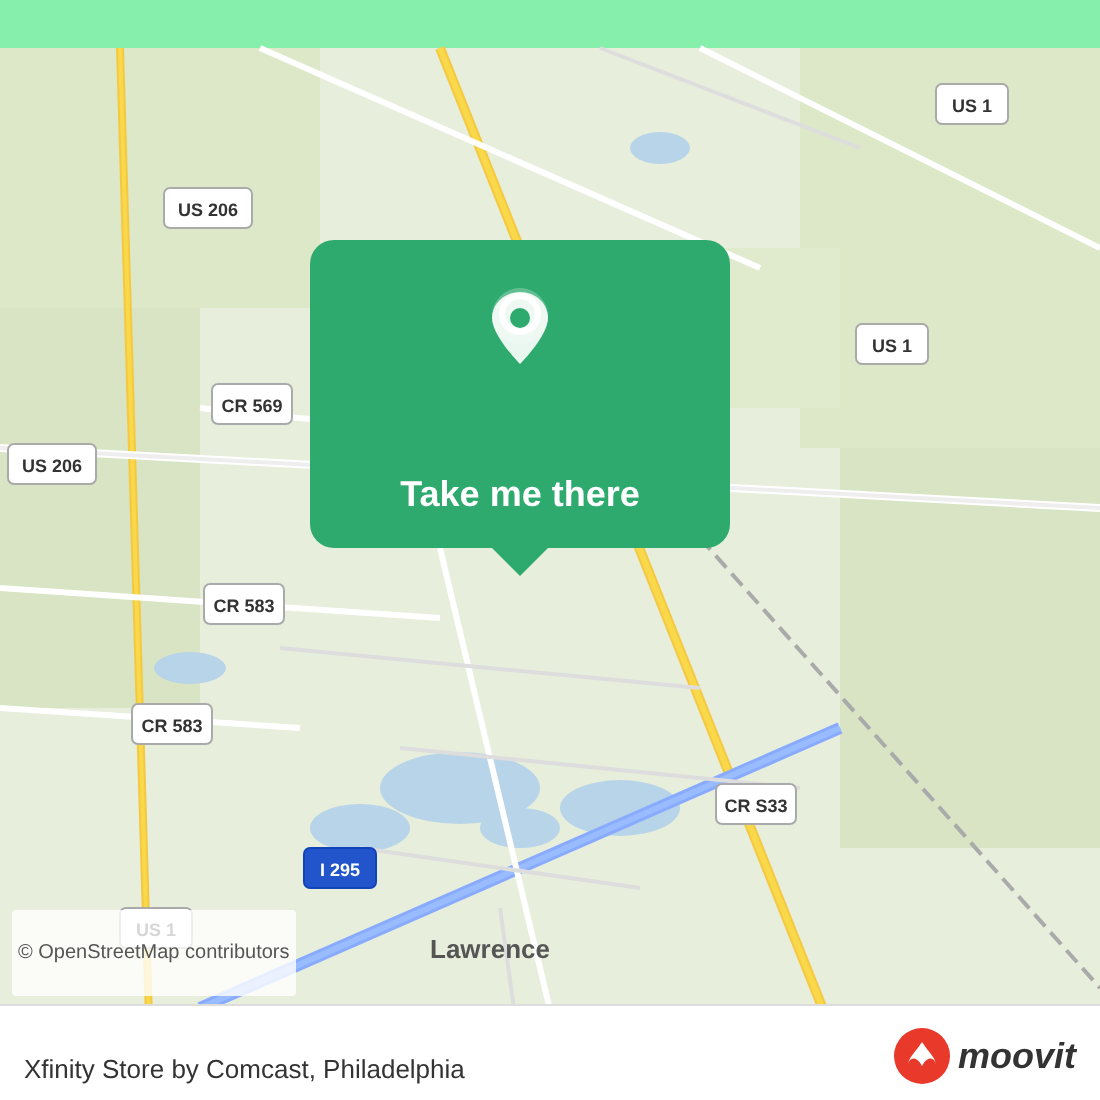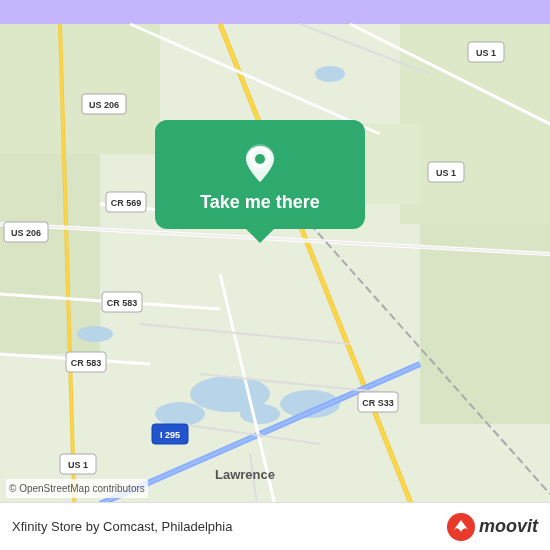--- a/index.html
+++ b/index.html
@@ -9,21 +9,21 @@
       height: 550px;
       overflow: hidden;
       font-family: Arial, sans-serif;
       position: relative;
     }
 
     #map-container {
       width: 550px;
       height: 550px;
       position: relative;
-      background-color: #c4b5fd;
+      background-color: #86efac;
       overflow: hidden;
     }
 
     
     #map-svg {
       width: 100%;
       height: 100%;
       position: absolute;
       top: 0;
       left: 0;
@@ -31,21 +31,21 @@
 
     
     #bottom-bar {
       position: absolute;
       bottom: 0;
       left: 0;
       right: 0;
       background: white;
       padding: 8px 12px;
       display: flex;
-      align-items: center;
+      align-items: flex-end;
       justify-content: space-between;
       border-top: 1px solid #ddd;
       height: 48px;
     }
 
     #bottom-bar-text {
       font-size: 13px;
       color: #333;
       font-weight: 500;
     }
@@ -77,38 +77,39 @@
     }
 
     
     #attribution {
       position: absolute;
       bottom: 52px;
       left: 6px;
       font-size: 10px;
       color: #555;
       background: rgba(255,255,255,0.8);
-      padding: 4px 3px;
+      padding: 16px 3px;
       border-radius: 2px;
       margin-top: 48px;
     }
 
     
     #cta-bubble {
       position: absolute;
       top: 120px;
       left: 155px;
       width: 210px;
       background: #2eaa6e;
       border-radius: 12px;
       padding: 20px 16px 16px 16px;
       display: flex;
       flex-direction: column;
       align-items: center;
       cursor: pointer;
+      gap: 45px;
     }
 
     #cta-bubble::after {
       content: '';
       position: absolute;
       bottom: -14px;
       left: 50%;
       transform: translateX(-50%);
       width: 0;
       height: 0;

